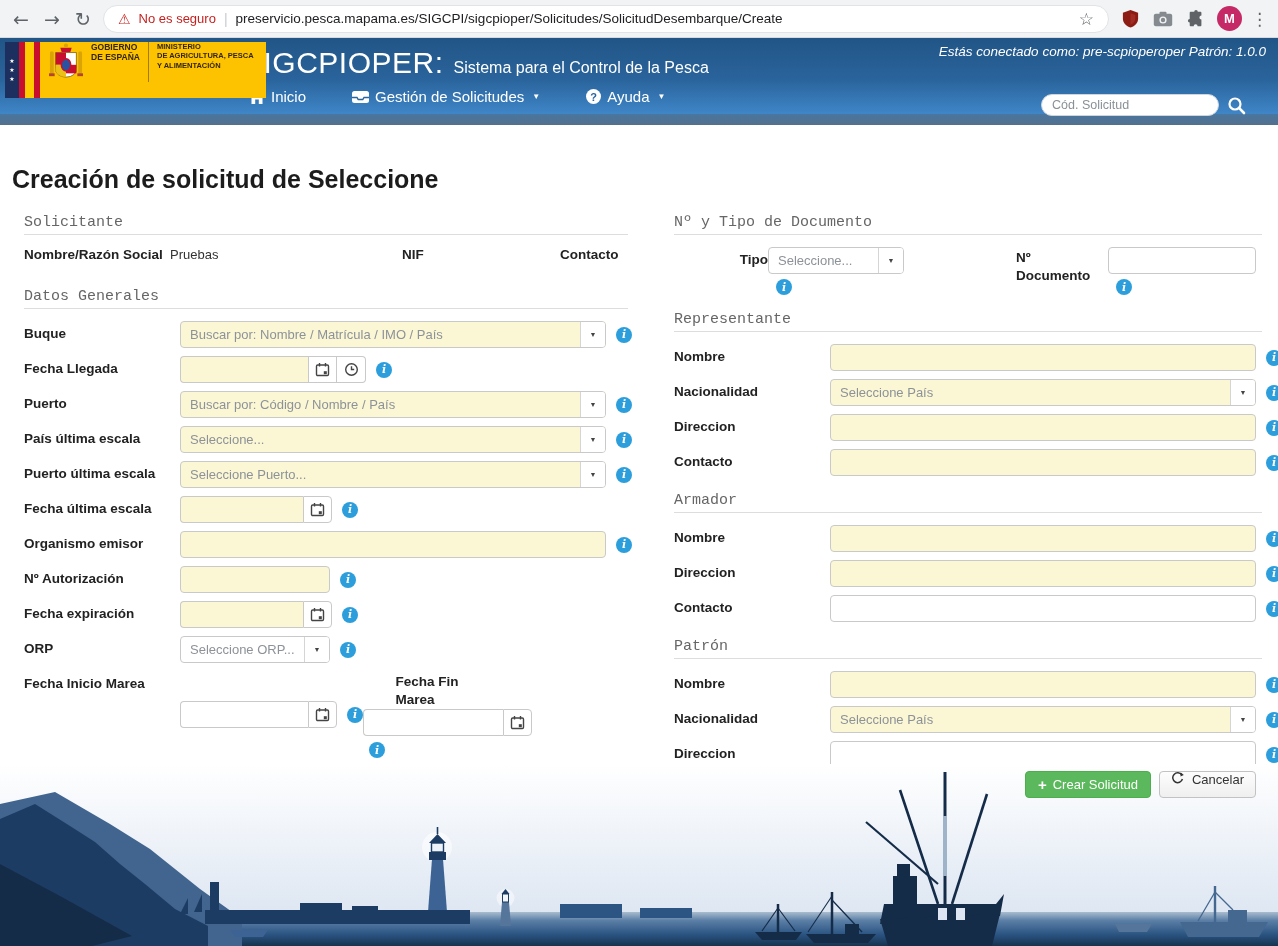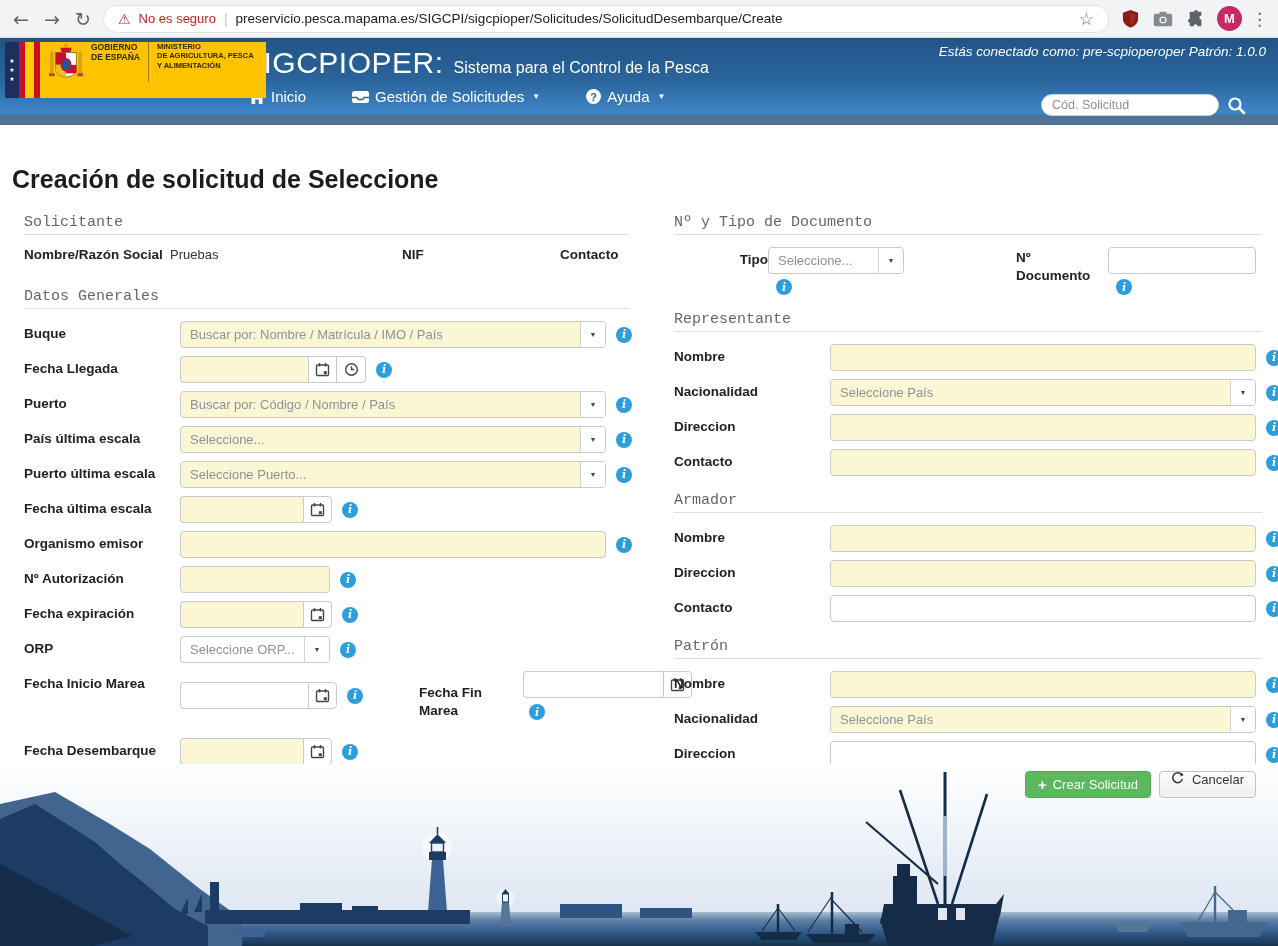--- a/index.html
+++ b/index.html
@@ -76,21 +76,21 @@
   .sol-row{display:flex;font-size:13px;color:#333;margin:2px 0 26px 0;}
   .sol-row .b{font-weight:bold;font-size:13.5px;color:#222;}
   .sol-nombre-label{width:146px;}
   .sol-nombre-value{width:232px;}
   .sol-nif{width:158px;}
   .doc-row{display:flex;align-items:flex-start;margin-bottom:2px;}
   .doc-tipo-label{margin-left:31px;width:63px;font-weight:bold;font-size:13.5px;padding-top:5px;color:#222;text-align:right;}
   .doc-col{display:flex;flex-direction:column;}
   .doc-col .info{margin:5px 0 0 8px;}
   .doc-num-label{margin-left:112px;width:92px;font-weight:bold;font-size:13.5px;line-height:1.35;padding-top:2px;color:#222;}
-  .finmarea{display:flex;margin-left:56px;align-items:flex-end;}
+  .finmarea{display:flex;align-items:center;flex-direction:column;}
   .fin-label{width:104px;font-weight:bold;font-size:13.5px;line-height:1.35;padding-top:2px;color:#222;}
   .fin-col{display:flex;flex-direction:column;}
   .fin-col .info{margin:6px 0 0 6px;}
 
   
   .footer{position:absolute;left:0;right:0;bottom:0;height:182px;}
   .harbor{position:absolute;inset:0;width:100%;height:100%;}
   .fbtns{position:absolute;top:7px;right:22px;display:flex;gap:8px;z-index:5;}
   .btn-create{display:flex;align-items:center;gap:6px;background:#5cb85c;border:1px solid #4cae4c;color:#fff;font-size:13px;height:27px;padding:0 12px;border-radius:4px;cursor:pointer;font-family:"Liberation Sans",sans-serif;}
   .btn-create .plus{font-weight:bold;font-size:15px;line-height:1;}

